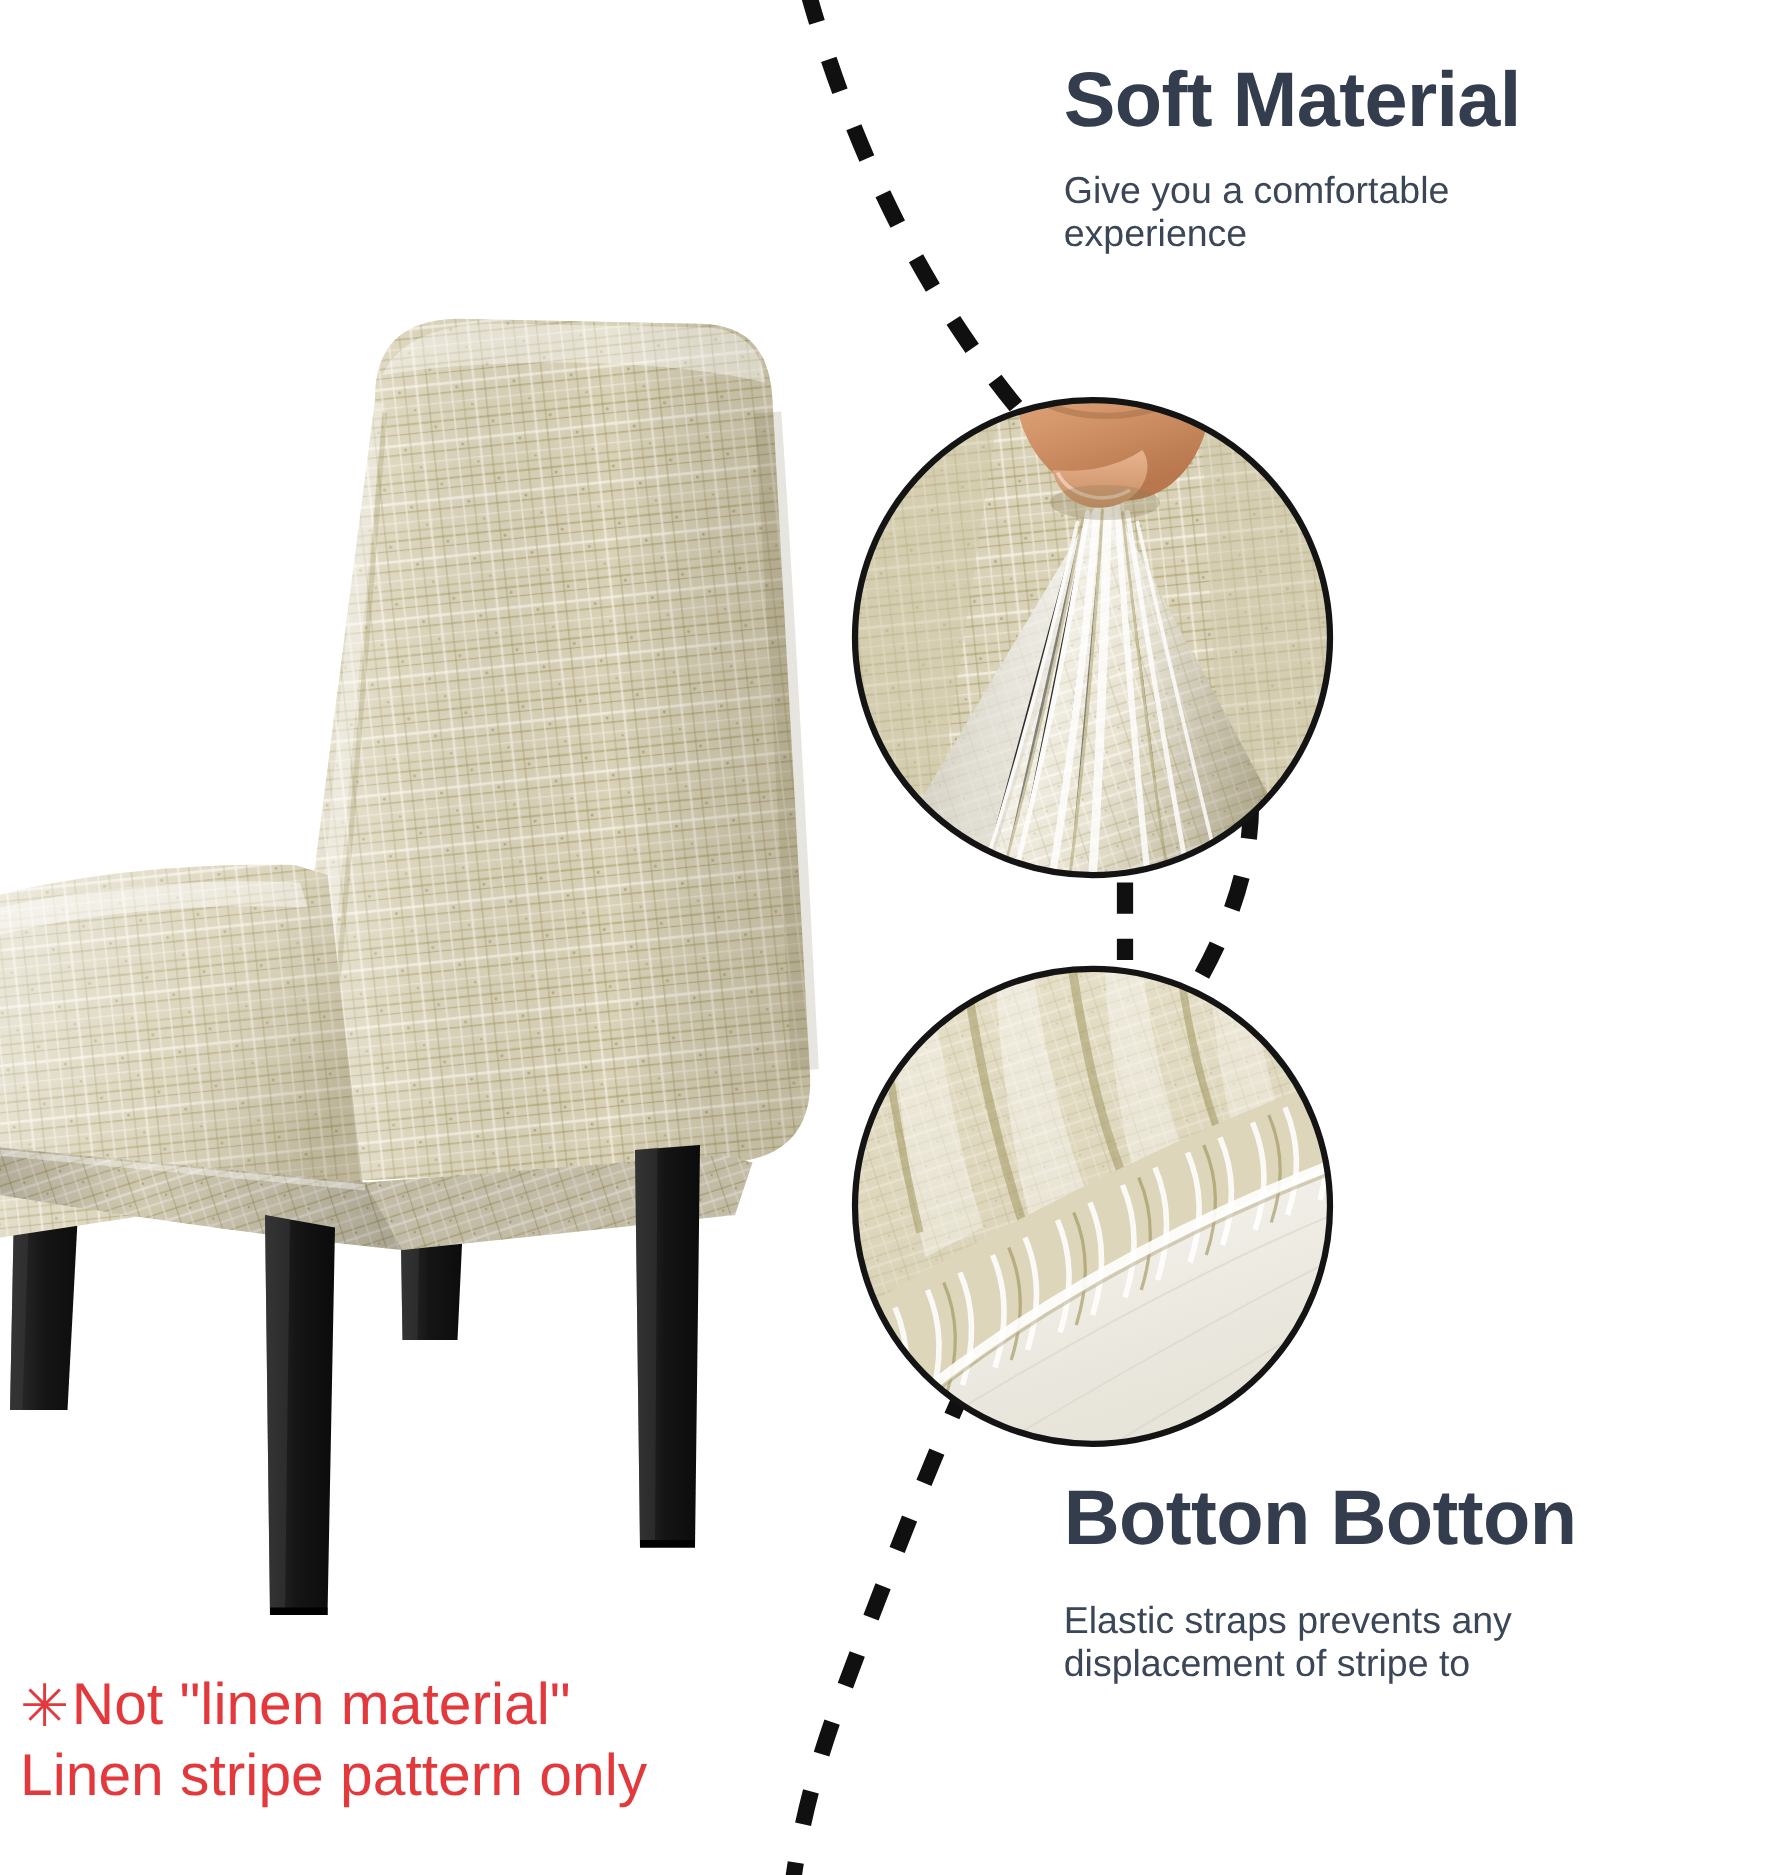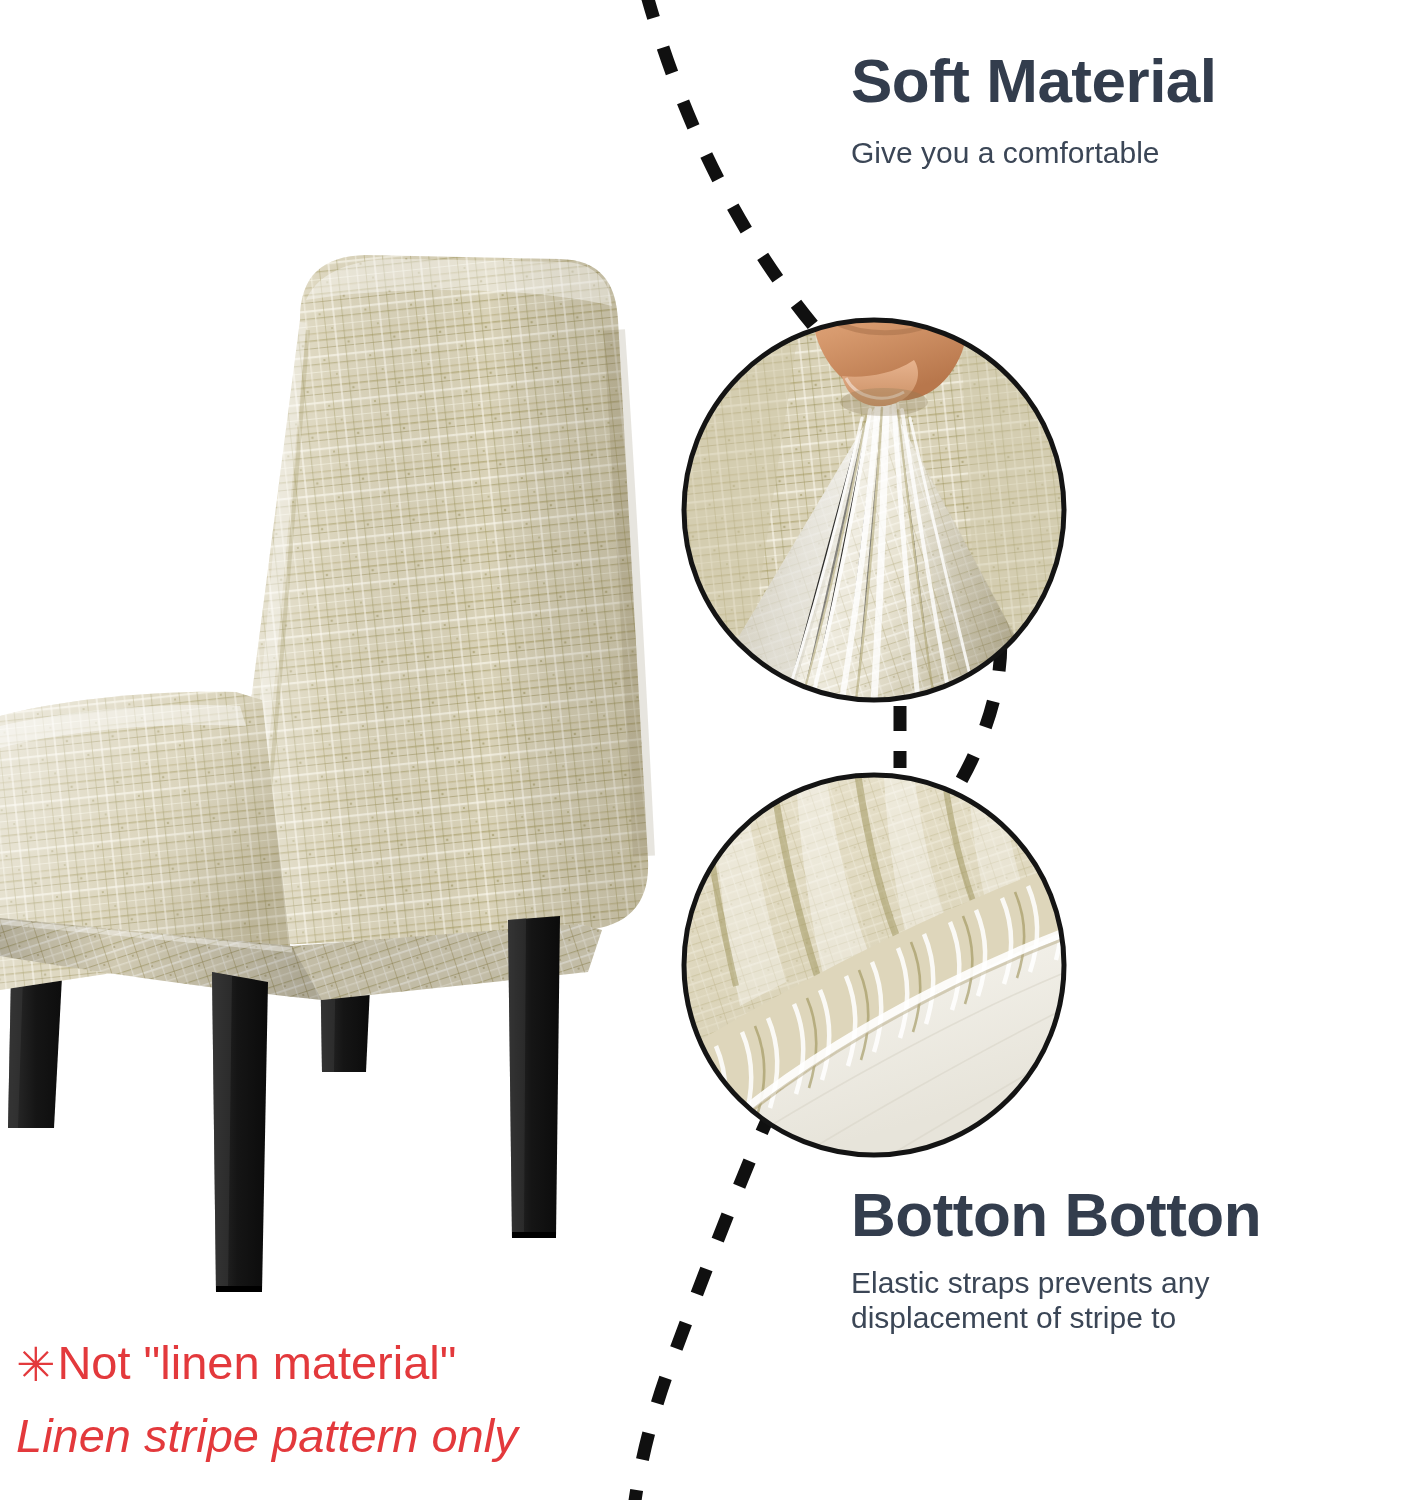--- a/index.html
+++ b/index.html
@@ -30,37 +30,37 @@
     font-size:30px;
     line-height:1.18;
     font-weight:normal;
   }
   .body div{white-space:nowrap;}
 
   #soft-block{left:851px;top:48px;}
   #soft-block .body{margin-top:22px;}
 
   #elastic-block{left:851px;top:1182px;}
-  #elastic-block .body{margin-top:18px;}
+  #elastic-block .body{margin-top:32px;}
 
   
   #disclaimer{
     position:absolute;left:16px;top:1336px;
     color:#e3393c;
     font-size:47px;
     line-height:1.17;
     white-space:nowrap;
   }
   #disclaimer .star{
     font-size:47px;
     display:inline-block;
     transform:translateY(2px);
     margin-right:2px;
   }
-  #disclaimer .l2{margin-top:18px;font-style:italic;}
+  #disclaimer .l2{margin-top:2px;}
 </style>
 </head>
 <body>
 
 <div id="stage">
 
   <svg class="art" viewBox="0 0 1425 1500">
     <defs>
 
       <pattern id="linenTex" width="46" height="46" patternUnits="userSpaceOnUse" patternTransform="rotate(-6)">
@@ -371,20 +371,21 @@
         </g>
       </g>
       <circle cx="874" cy="965" r="190" fill="none" stroke="#141414" stroke-width="5"></circle>
     </g>
   </svg>
 
   <div class="txtblock" id="soft-block">
     <div class="headline">Soft Material</div>
     <div class="body">
       <div>Give you a comfortable</div>
+      <div>experience</div>
     </div>
   </div>
 
   <div class="txtblock" id="elastic-block">
     <div class="headline">Botton Botton</div>
     <div class="body">
       <div>Elastic straps prevents any</div>
       <div>displacement of stripe to</div>
     </div>
   </div>

